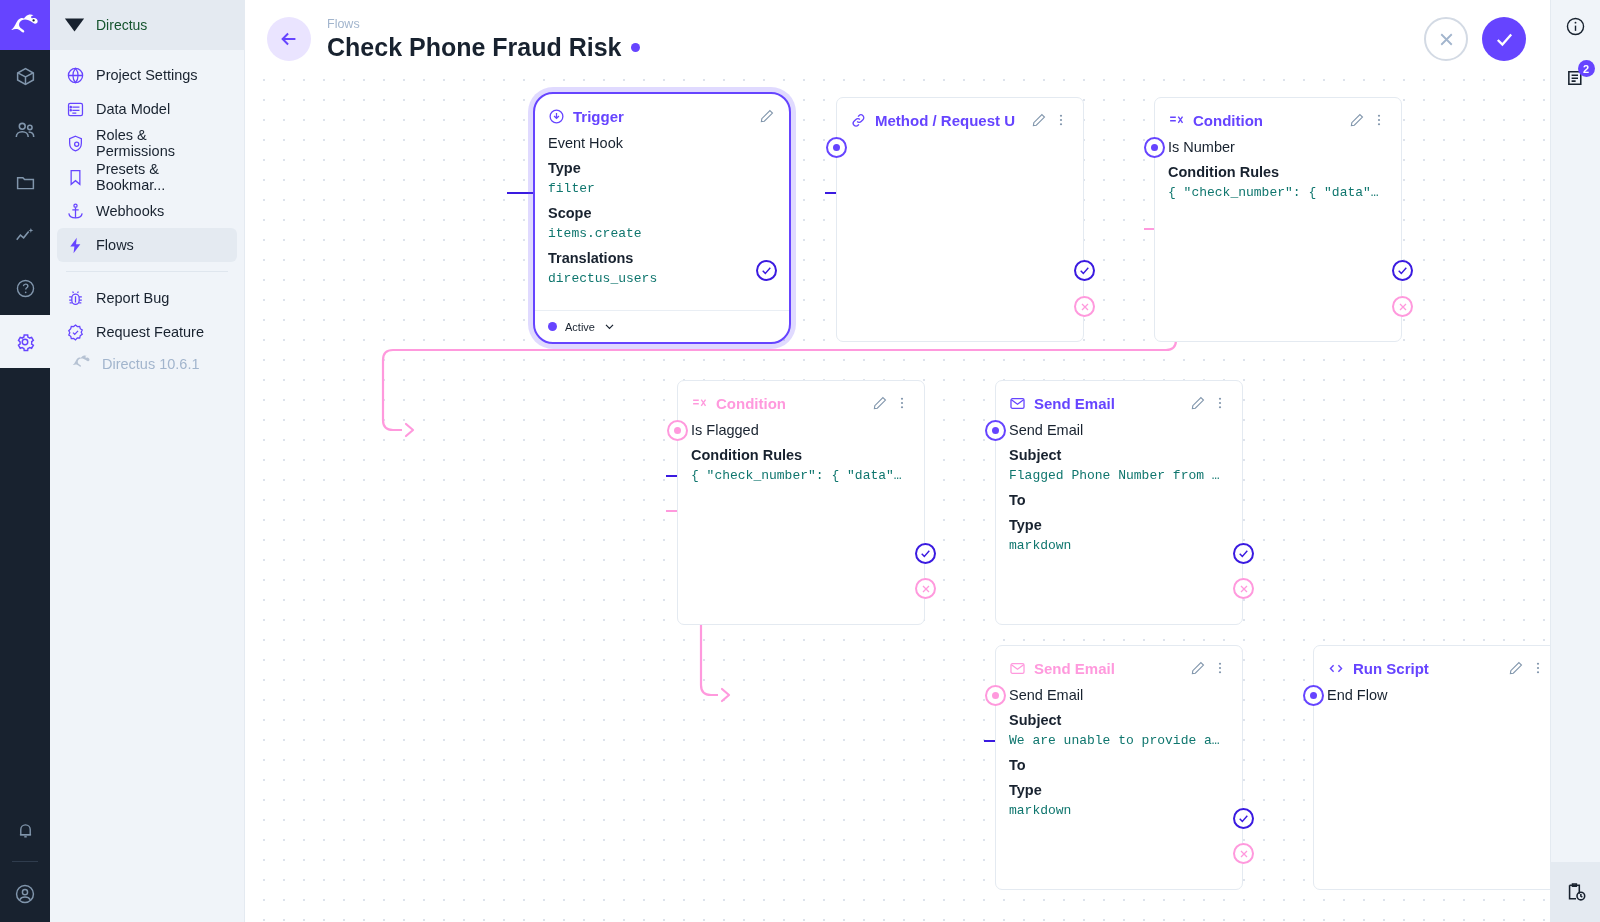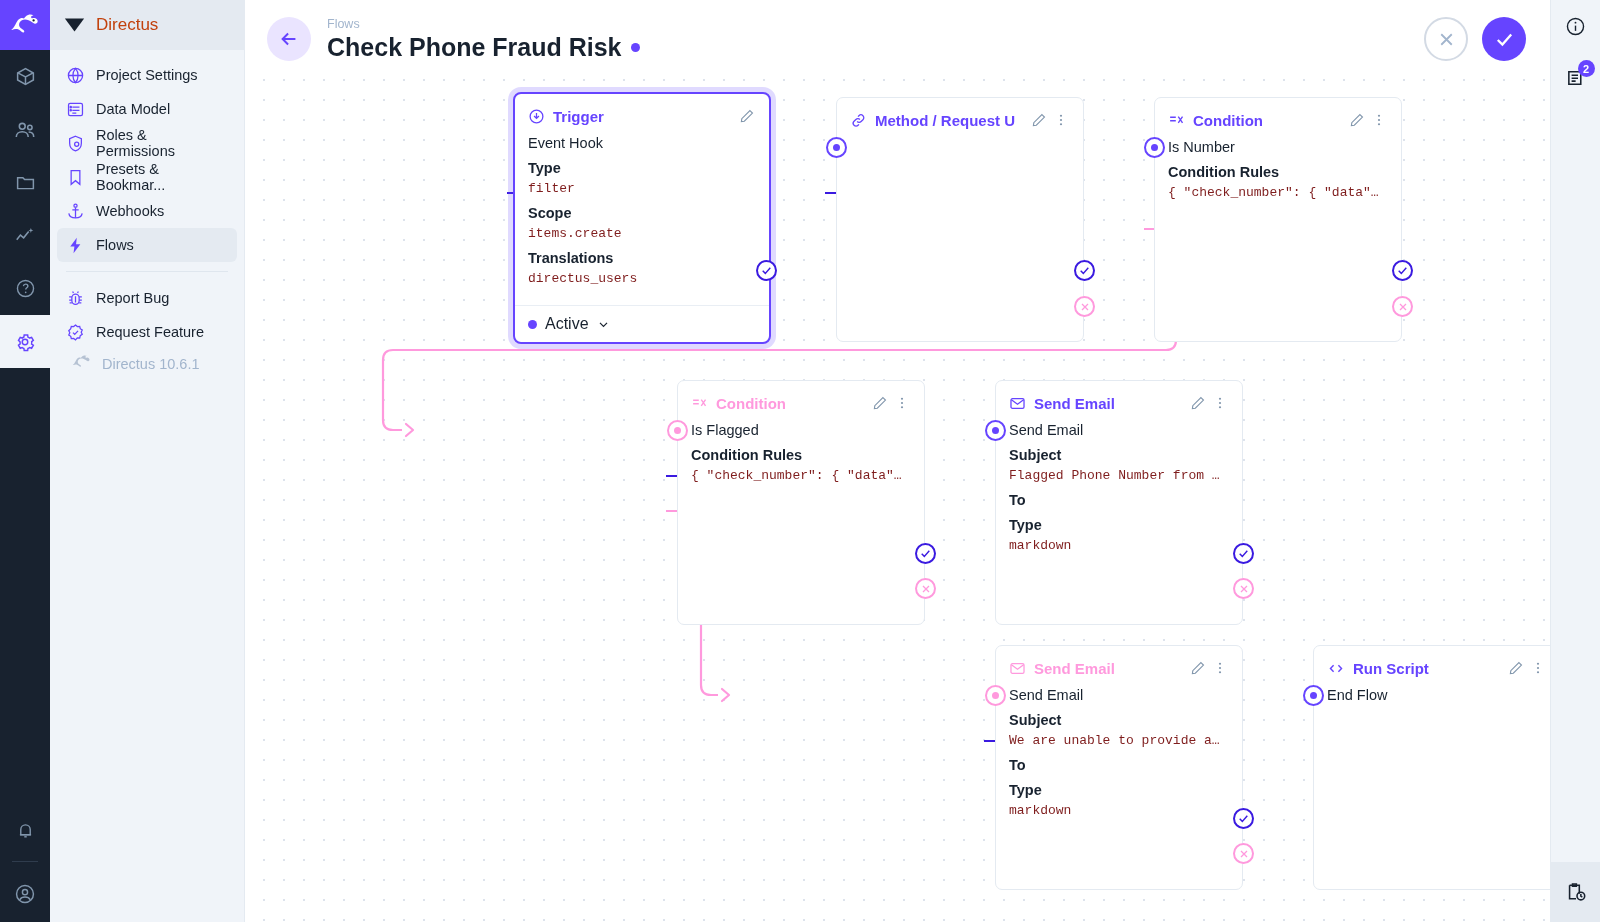--- a/index.html
+++ b/index.html
@@ -30,21 +30,21 @@
 
   
   .navbar {
     width: 195px; height: 922px; background: #f0f4f9; flex: 0 0 195px;
     border-right: 1px solid #e4eaf1; display: flex; flex-direction: column;
   }
   .nav-header {
     height: 50px; display: flex; align-items: center; gap: 11px;
     padding: 0 14px; background: #e4eaf1;
   }
-  .nav-header-title { font-size: 17px; color: #c2410c; font-weight: 400; }
+  .nav-header-title { font-size: 14px; color: #14532d; font-weight: 400; }
   .nav-list { padding: 8px 7px 0 7px; }
   .nav-item {
     display: flex; align-items: center; gap: 11px;
     height: 34px; padding: 0 8px; border-radius: 6px; cursor: pointer;
     color: #18222f; font-size: 14.5px;
   }
   .nav-item.active { background: #e4eaf1; }
   .nav-item .nicon { width: 20px; height: 20px; display:flex; align-items:center; justify-content:center; color: #6644ff; flex: 0 0 20px; }
   .nav-divider { height: 1px; background: #dfe6ee; margin: 9px 9px; }
   .nav-version { display: flex; align-items: center; gap: 11px; padding: 6px 15px; color: #a2b5cd; font-size: 14.5px; }
@@ -85,42 +85,43 @@
   }
   .edges { position: absolute; inset: 0; width: 100%; height: 100%; pointer-events: none; }
 
   
   .panel {
     position: absolute; background: #ffffff; border: 1px solid #e4eaf1;
     border-radius: 7px; width: 250px; z-index: 10;
   }
   .panel.selected {
     border: 2px solid #6644ff; box-shadow: 0 0 0 5px rgba(102,68,255,0.20);
-    border-radius: 8px;
+    border-radius: 20px;
+    margin-left: 20px;
   }
   .panel-head {
     display: flex; align-items: center; gap: 7px; padding: 13px 13px 4px 13px;
   }
   .panel-type {
     font-size: 15px; font-weight: 700; color: #6644ff;
     display: flex; align-items: center; gap: 8px; white-space: nowrap; overflow: hidden;
   }
   .panel-type.pink { color: #ff99dd; }
   .panel-head-actions { margin-left: auto; display: flex; align-items: center; gap: 4px; }
   .ico-btn { color: #8196ac; display: flex; align-items: center; justify-content: center; cursor: pointer; width: 18px; height: 18px; }
   .panel-body { padding: 3px 13px 14px 13px; }
   .p-name { font-size: 14.5px; color: #18222f; line-height: 22px; }
   .p-label { font-size: 14.5px; font-weight: 700; color: #18222f; line-height: 22px; margin-top: 3px; }
   .p-value {
-    font-family: "Liberation Mono", monospace; font-size: 13px; color: #7f1d1d;
+    font-family: "Liberation Mono", monospace; font-size: 13px; color: #0f766e;
     line-height: 20px; white-space: nowrap; overflow: hidden; text-overflow: clip;
   }
   .panel-footer {
     border-top: 1px solid #e9eef4; padding: 9px 13px; display: flex; align-items: center; gap: 8px;
-    font-size: 16px; color: #18222f; cursor: pointer;
+    font-size: 11px; color: #18222f; cursor: pointer;
   }
   .status-dot { width: 9px; height: 9px; border-radius: 50%; background: #6644ff; }
 
   
   .node {
     position: absolute; width: 21px; height: 21px; border-radius: 50%;
     background: #ffffff; display: flex; align-items: center; justify-content: center;
     z-index: 20; cursor: pointer;
   }
   .node.in { border: 2.5px solid #6644ff; }

